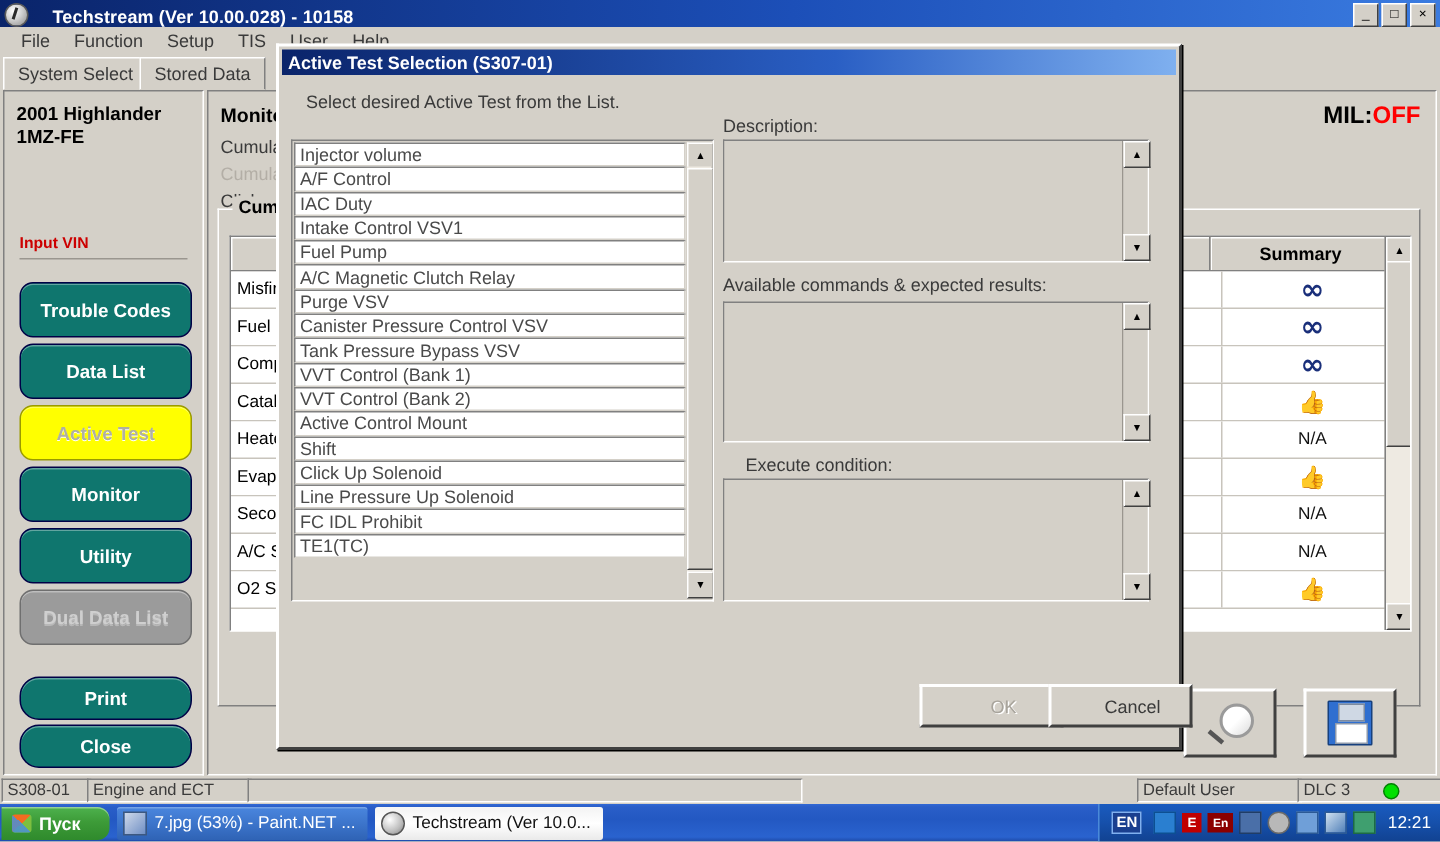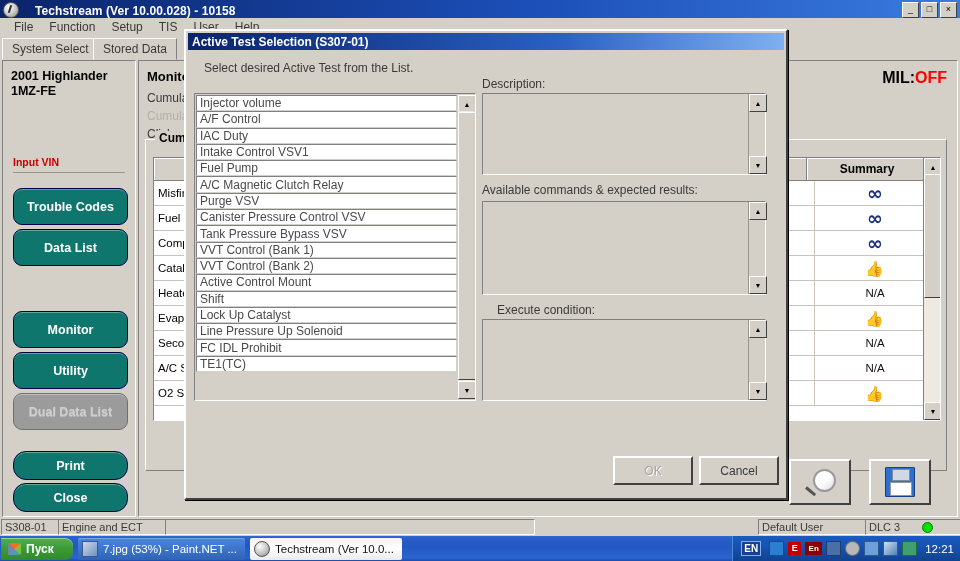--- a/index.html
+++ b/index.html
@@ -200,21 +200,21 @@
   .panelbox .inner{
     position:absolute;left:0;top:0;right:16px;bottom:0;background:#d4d0c8;
     border-right:1px solid #9a968f;
   }
   .pb-sb{position:absolute;right:0;top:0;width:16px;height:100%;background:#d4d0c8;}
   .pblabel{position:absolute;font-size:12px;color:#3a3a3a;}
 
   .dlgbtn{
     position:absolute;width:76px;height:25px;background:#d4d0c8;
     border:2px solid;border-color:#ffffff #404040 #404040 #ffffff;
-    display:flex;align-items:center;justify-content:center;font-size:12px;color:#3a3a3a;
+    display:flex;align-items:center;justify-content:center;font-size:12px;color:#3a3a3a;padding-left:16px;
   }
   .dlgbtn.disabled{color:#a8a49c;text-shadow:1px 1px 0 #fff;}
 
   
   .statusbar{position:absolute;left:0;top:518px;width:960px;height:16px;background:#d4d0c8;}
   .sb-cell{
     position:absolute;top:1px;height:14px;background:#d4d0c8;
     border:1px solid;border-color:#808080 #fff #fff #808080;
     display:flex;align-items:center;padding-left:3px;font-size:11px;color:#3a3a3a;
   }
@@ -294,20 +294,21 @@
   <div class="sidebar">
     <div class="veh">
       <div>2001 Highlander</div>
       <div>1MZ-FE</div>
     </div>
     <div class="vin">Input VIN</div>
     <div class="vin-rule"></div>
 
     <div class="navbtn" style="top:127px">Trouble Codes</div>
     <div class="navbtn" style="top:168px">Data List</div>
+    <div class="navbtn yellow" style="top:209px">Active Test</div>
     <div class="navbtn" style="top:250px">Monitor</div>
     <div class="navbtn" style="top:291px">Utility</div>
     <div class="navbtn gray" style="top:332px">Dual Data List</div>
     <div class="navbtn small" style="top:390px">Print</div>
     <div class="navbtn small" style="top:422px">Close</div>
   </div>
 
   <div class="content">
     <div class="mil">
       <span>MIL:</span><b>OFF</b>
@@ -449,21 +450,21 @@
           <div class="lb-item">Intake Control VSV1</div>
           <div class="lb-item">Fuel Pump</div>
           <div class="lb-item">A/C Magnetic Clutch Relay</div>
           <div class="lb-item">Purge VSV</div>
           <div class="lb-item">Canister Pressure Control VSV</div>
           <div class="lb-item">Tank Pressure Bypass VSV</div>
           <div class="lb-item">VVT Control (Bank 1)</div>
           <div class="lb-item">VVT Control (Bank 2)</div>
           <div class="lb-item">Active Control Mount</div>
           <div class="lb-item">Shift</div>
-          <div class="lb-item">Lock Up Catalyst</div>
+          <div class="lb-item">Click Up Solenoid</div>
           <div class="lb-item">Line Pressure Up Solenoid</div>
           <div class="lb-item">FC IDL Prohibit</div>
           <div class="lb-item">TE1(TC)</div>
         </div>
       <div class="lb-sb">
         <div class="sb-btn">▲</div>
         <div class="sb-track" style="top:16px;height:272px"></div>
         <div class="sb-thumb" style="top:17px;height:266px"></div>
         <div class="sb-btn" style="position:absolute;bottom:0">▼</div>
       </div>

